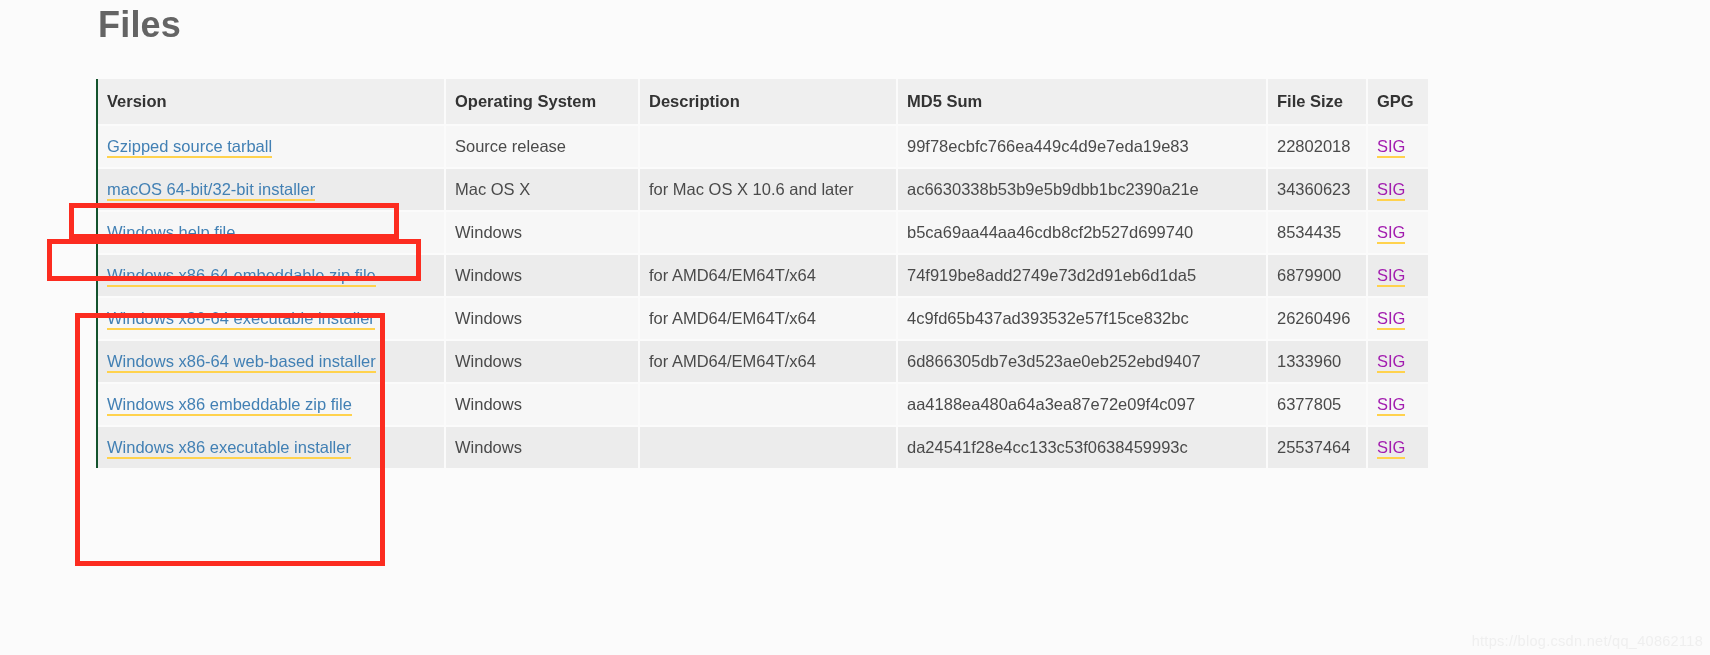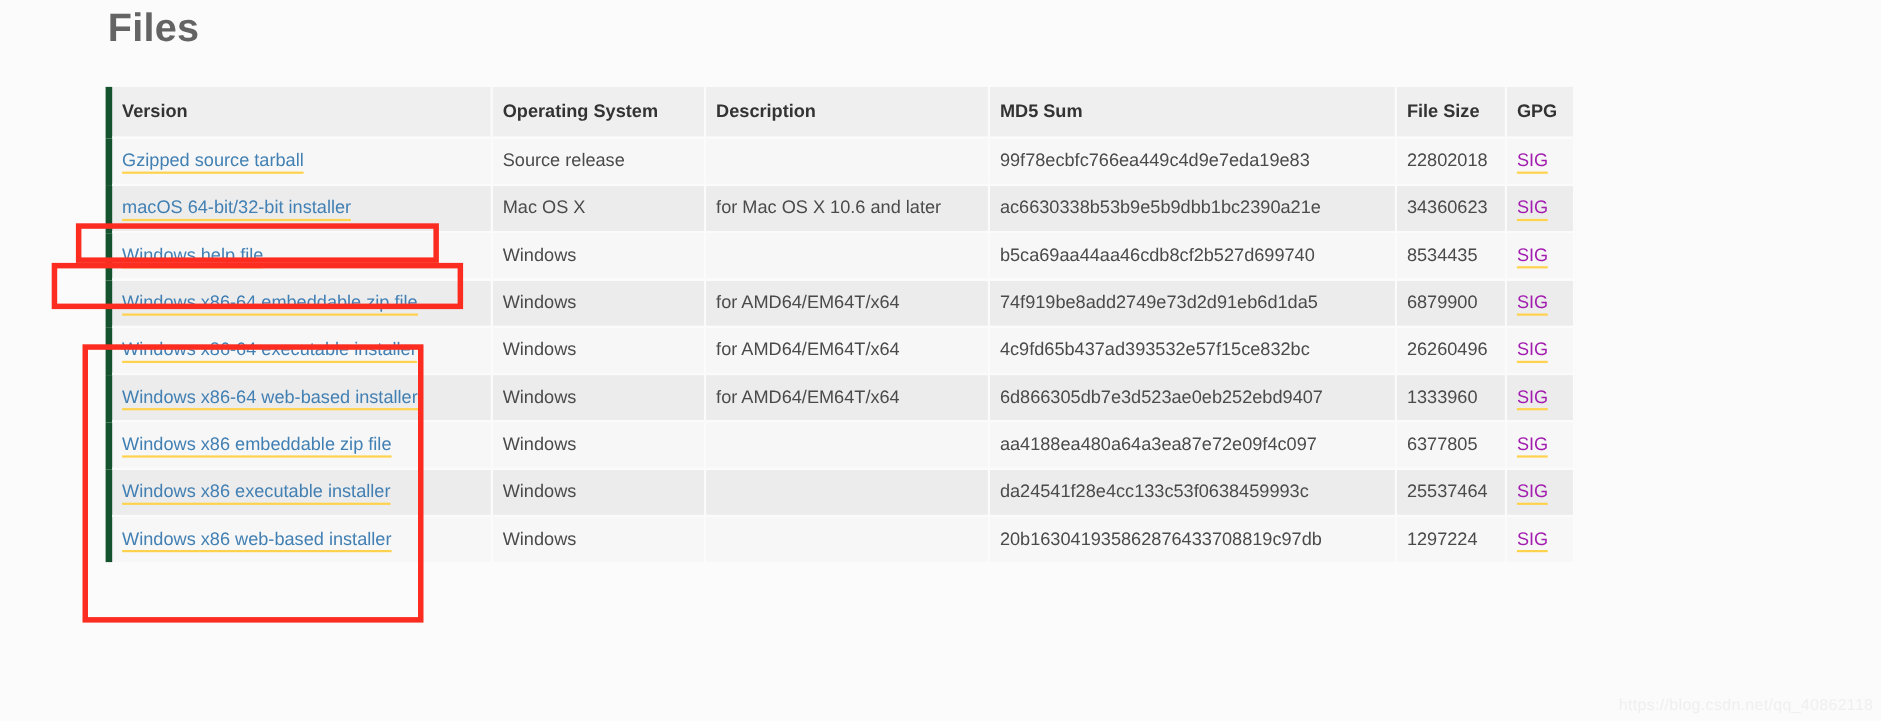--- a/index.html
+++ b/index.html
@@ -69,21 +69,21 @@
   table.files tbody tr:nth-child(odd) td { background: #f7f7f7; }
   table.files tbody tr:nth-child(even) td { background: #ececec; }
 
   
   table.files th + th,
   table.files td + td {
     border-left: 2px solid #fbfbfb;
   }
   table.files th:first-child,
   table.files td:first-child {
-    border-left: 6px solid #14532d;
+    border-left: 2px solid #14532d;
   }
   table.files th:last-child,
   table.files td:last-child {
     border-right: 2px solid #fbfbfb;
   }
 
   table.files tbody tr td {
     border-top: 2px solid #fbfbfb;
   }
 
@@ -219,28 +219,20 @@
           <td><a class="sig">SIG</a></td>
         </tr>
         <tr>
           <td><a class="flink">Windows x86 executable installer</a></td>
           <td>Windows</td>
           <td></td>
           <td>da24541f28e4cc133c53f0638459993c</td>
           <td>25537464</td>
           <td><a class="sig">SIG</a></td>
         </tr>
-        <tr>
-          <td><a class="flink">Windows x86 web-based installer</a></td>
-          <td>Windows</td>
-          <td></td>
-          <td>20b163041935862876433708819c97db</td>
-          <td>1297224</td>
-          <td><a class="sig">SIG</a></td>
-        </tr>
       </tbody>
   </table>
 
   <div class="annot" id="annot-mac1"></div>
   <div class="annot" id="annot-mac2"></div>
   <div class="annot" id="annot-win"></div>
 
   <div class="watermark">https://blog.csdn.net/qq_40862118</div>
 
 </div>

